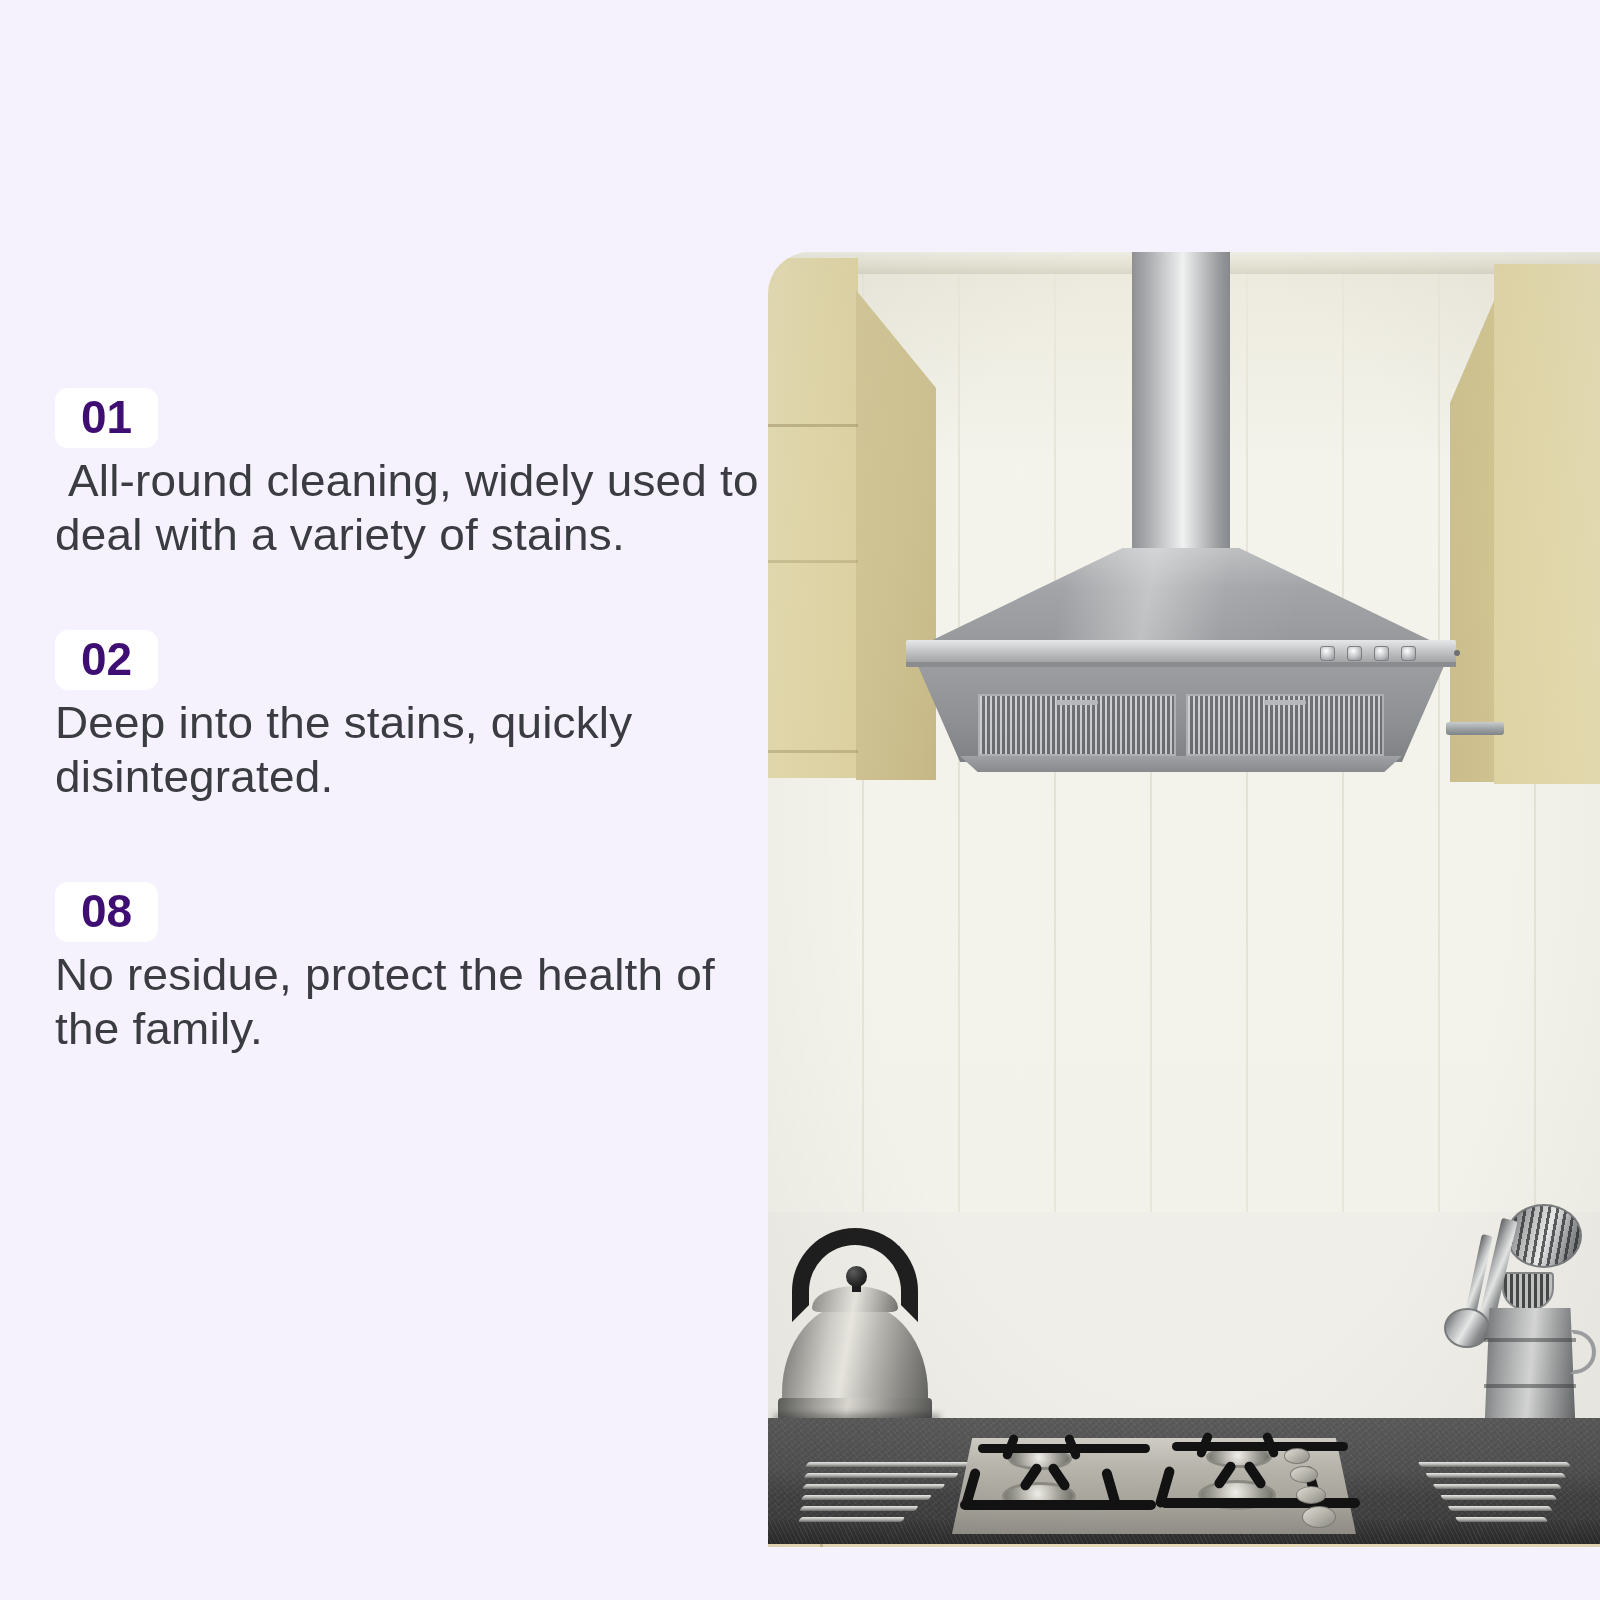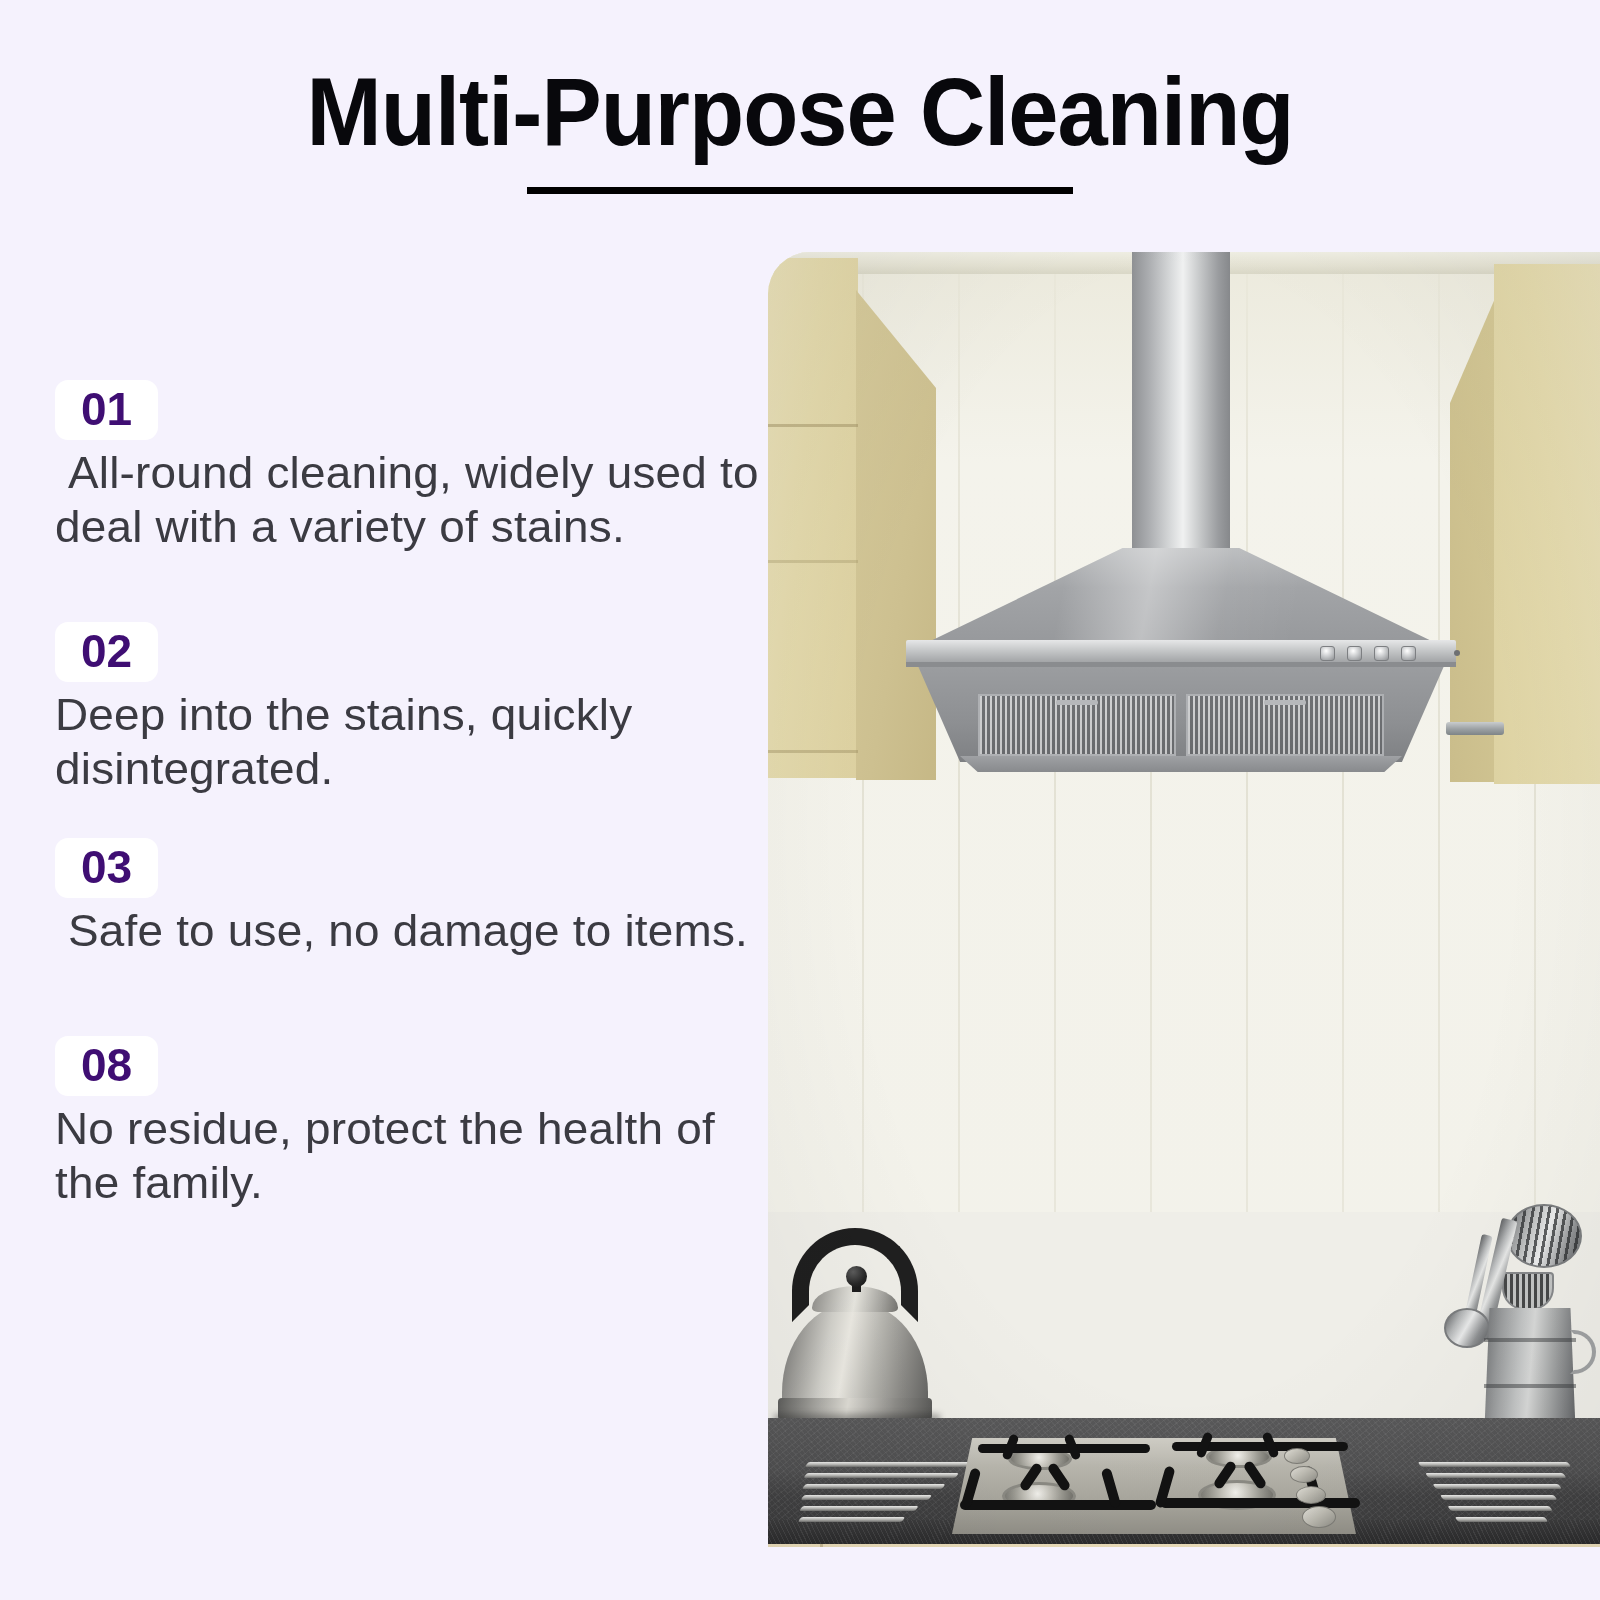--- a/index.html
+++ b/index.html
@@ -83,21 +83,21 @@
     font-size: 45px;
     font-weight: normal;
     color: #3b3b42;
     line-height: 1.2;
     letter-spacing: 0.2px;
     margin: 6px 0 0 0;
     white-space: pre-wrap;
     transform: scaleX(1.02);
     transform-origin: left top;
   }
-  .f1 { margin-top: 8px; }
+  .f1 { margin-top: 16px; }
   .f2 { margin-top: 68px; }
   .f3 { margin-top: 42px; }
   .f4 { margin-top: 78px; }
 
   
   .photo-panel {
     position: absolute;
     left: 768px;
     top: 252px;
     width: 832px;
@@ -478,47 +478,37 @@
     inset: 0;
     pointer-events: none;
     background: radial-gradient(ellipse at 50% 45%, rgba(0,0,0,0) 55%, rgba(0,0,0,0.05) 100%);
   }
 </style>
 </head>
 <body>
 
 <div class="canvas">
 
-  <div class="title-block">
-    <div class="page-title">Multi-Purpose Cleaning</div>
-    <div class="title-rule"></div>
-  </div>
 
   <div class="features">
 
     <div class="feature f1">
       <div class="feature-badge">
         <span class="feature-num">01</span>
       </div>
       <p class="feature-text"> All-round cleaning, widely used to deal with a variety of stains.</p>
     </div>
 
     <div class="feature f2">
       <div class="feature-badge">
         <span class="feature-num">02</span>
       </div>
       <p class="feature-text">Deep into the stains, quickly disintegrated.</p>
     </div>
 
-    <div class="feature f3">
-      <div class="feature-badge">
-        <span class="feature-num">03</span>
-      </div>
-      <p class="feature-text"> Safe to use, no damage to items.</p>
-    </div>
 
     <div class="feature f4">
       <div class="feature-badge">
         <span class="feature-num">08</span>
       </div>
       <p class="feature-text">No residue, protect the health of the family.</p>
     </div>
 
   </div>
 

